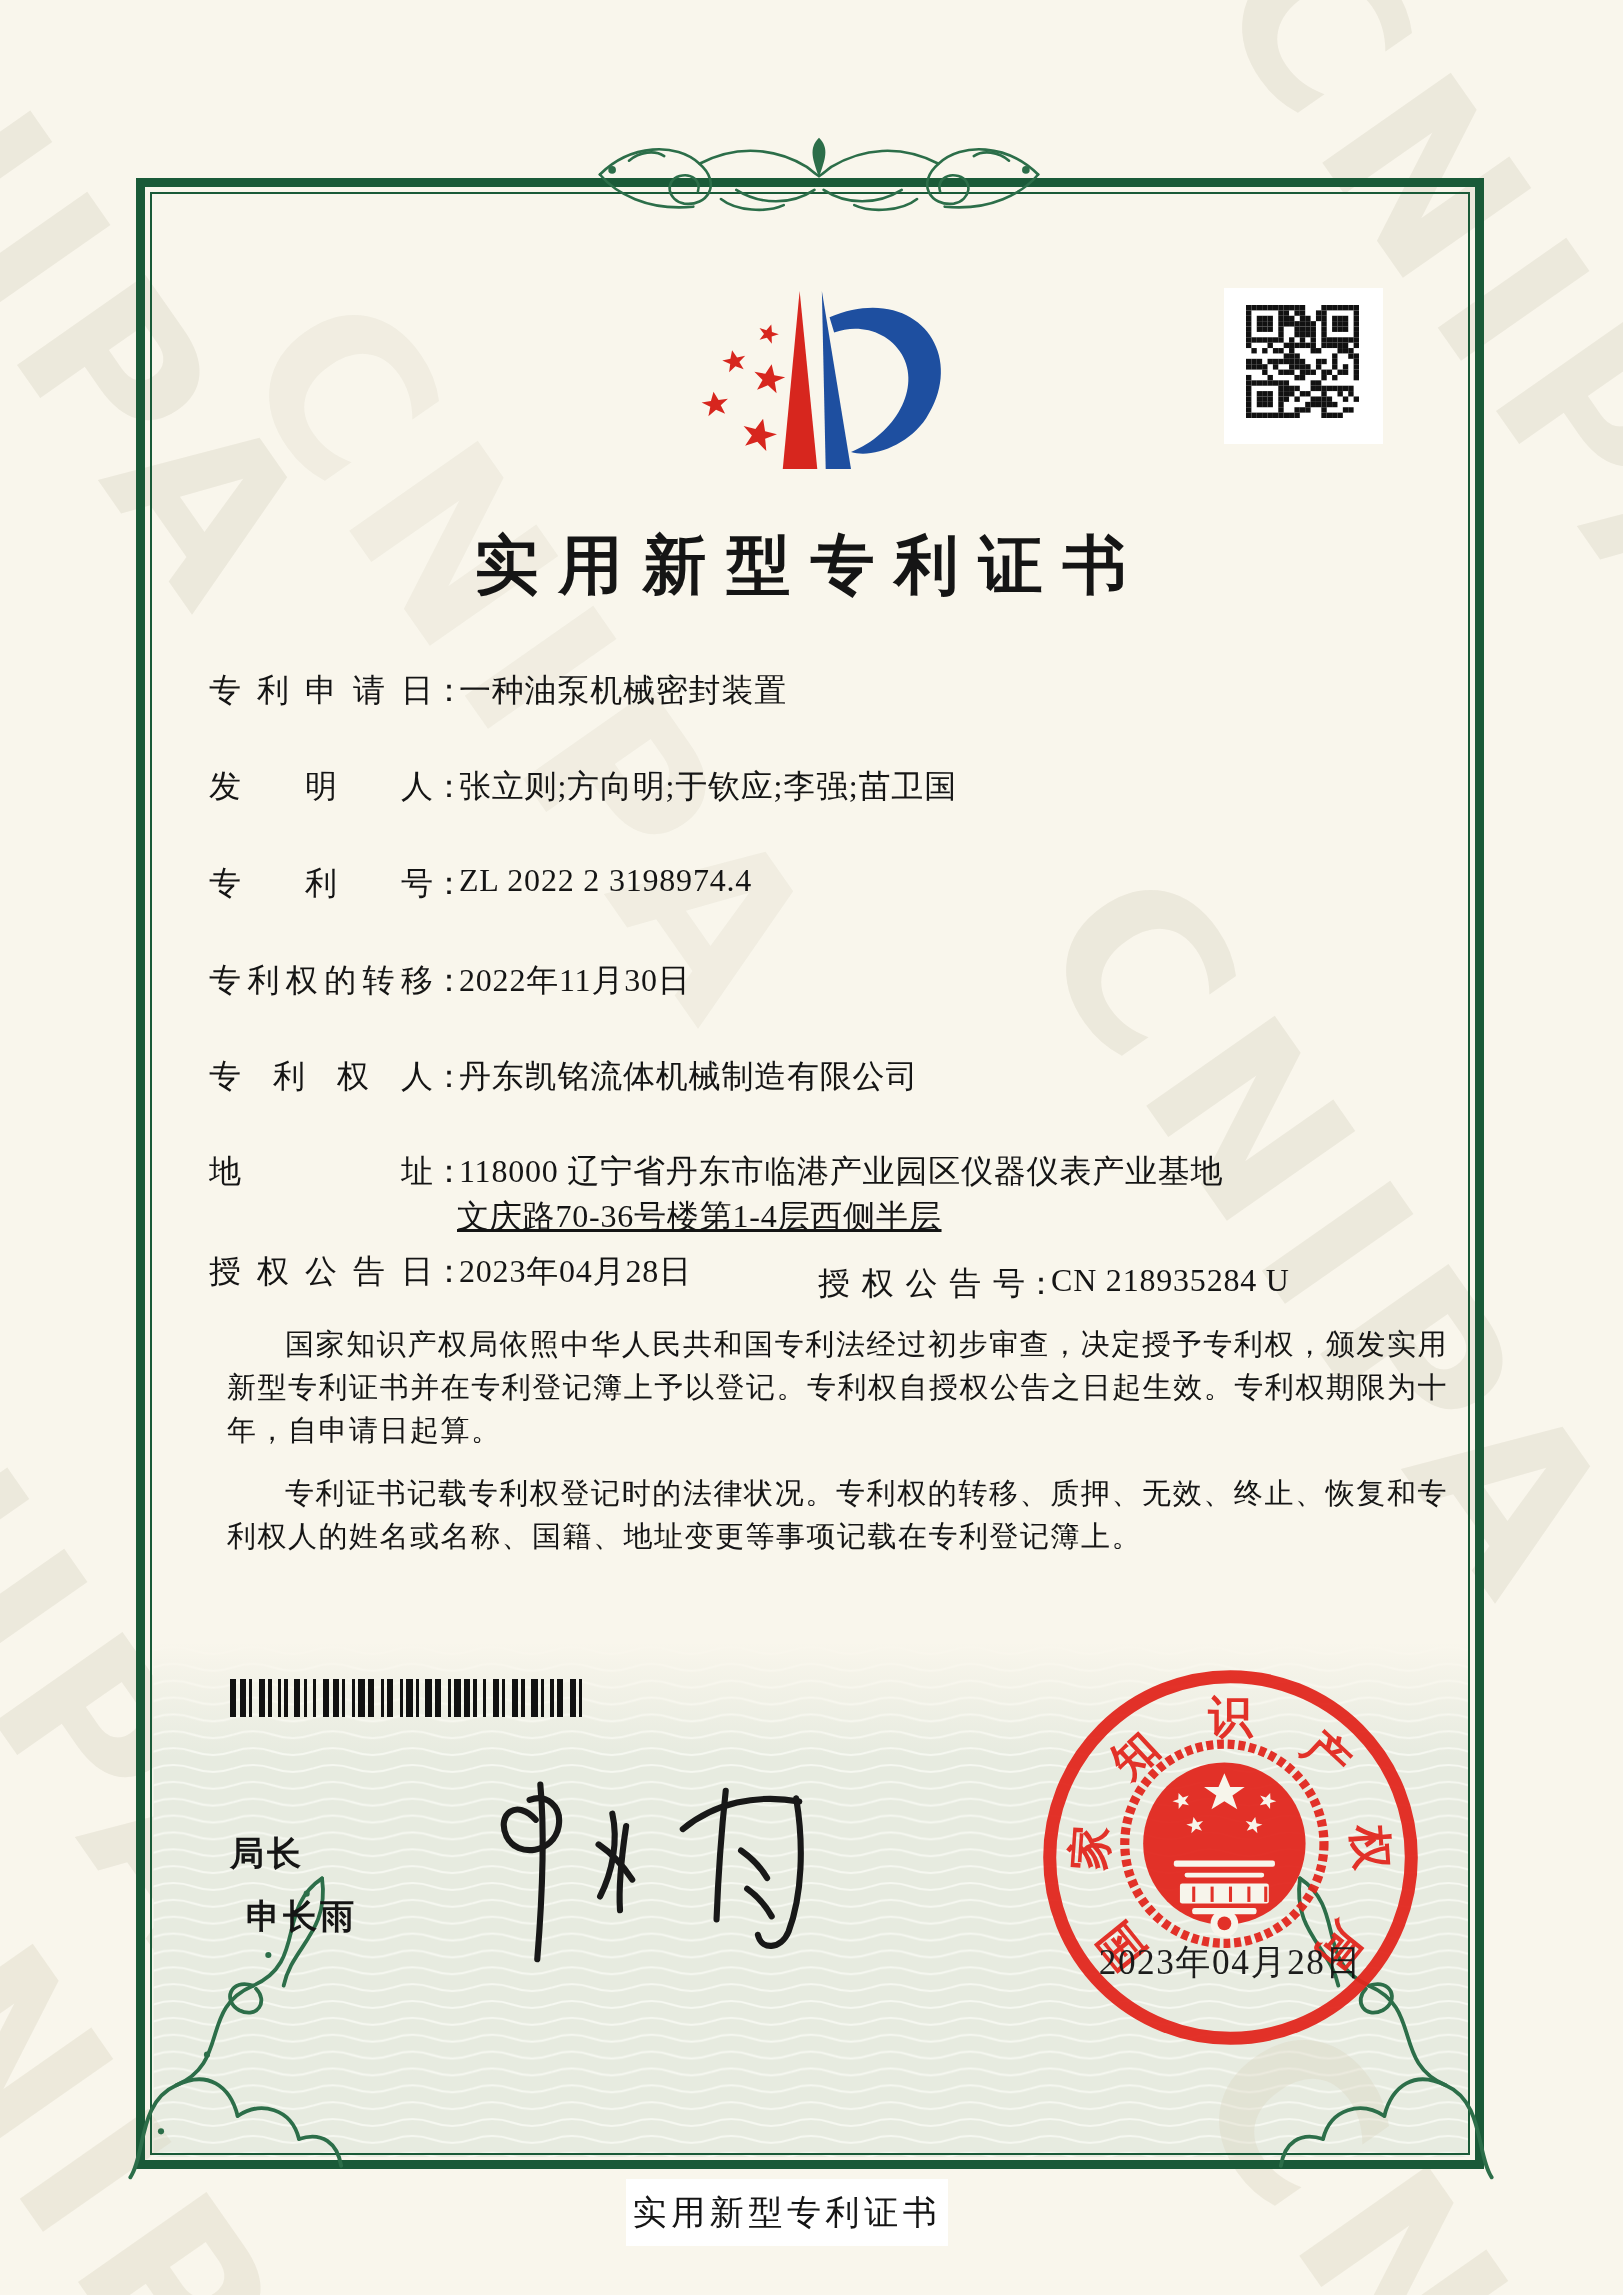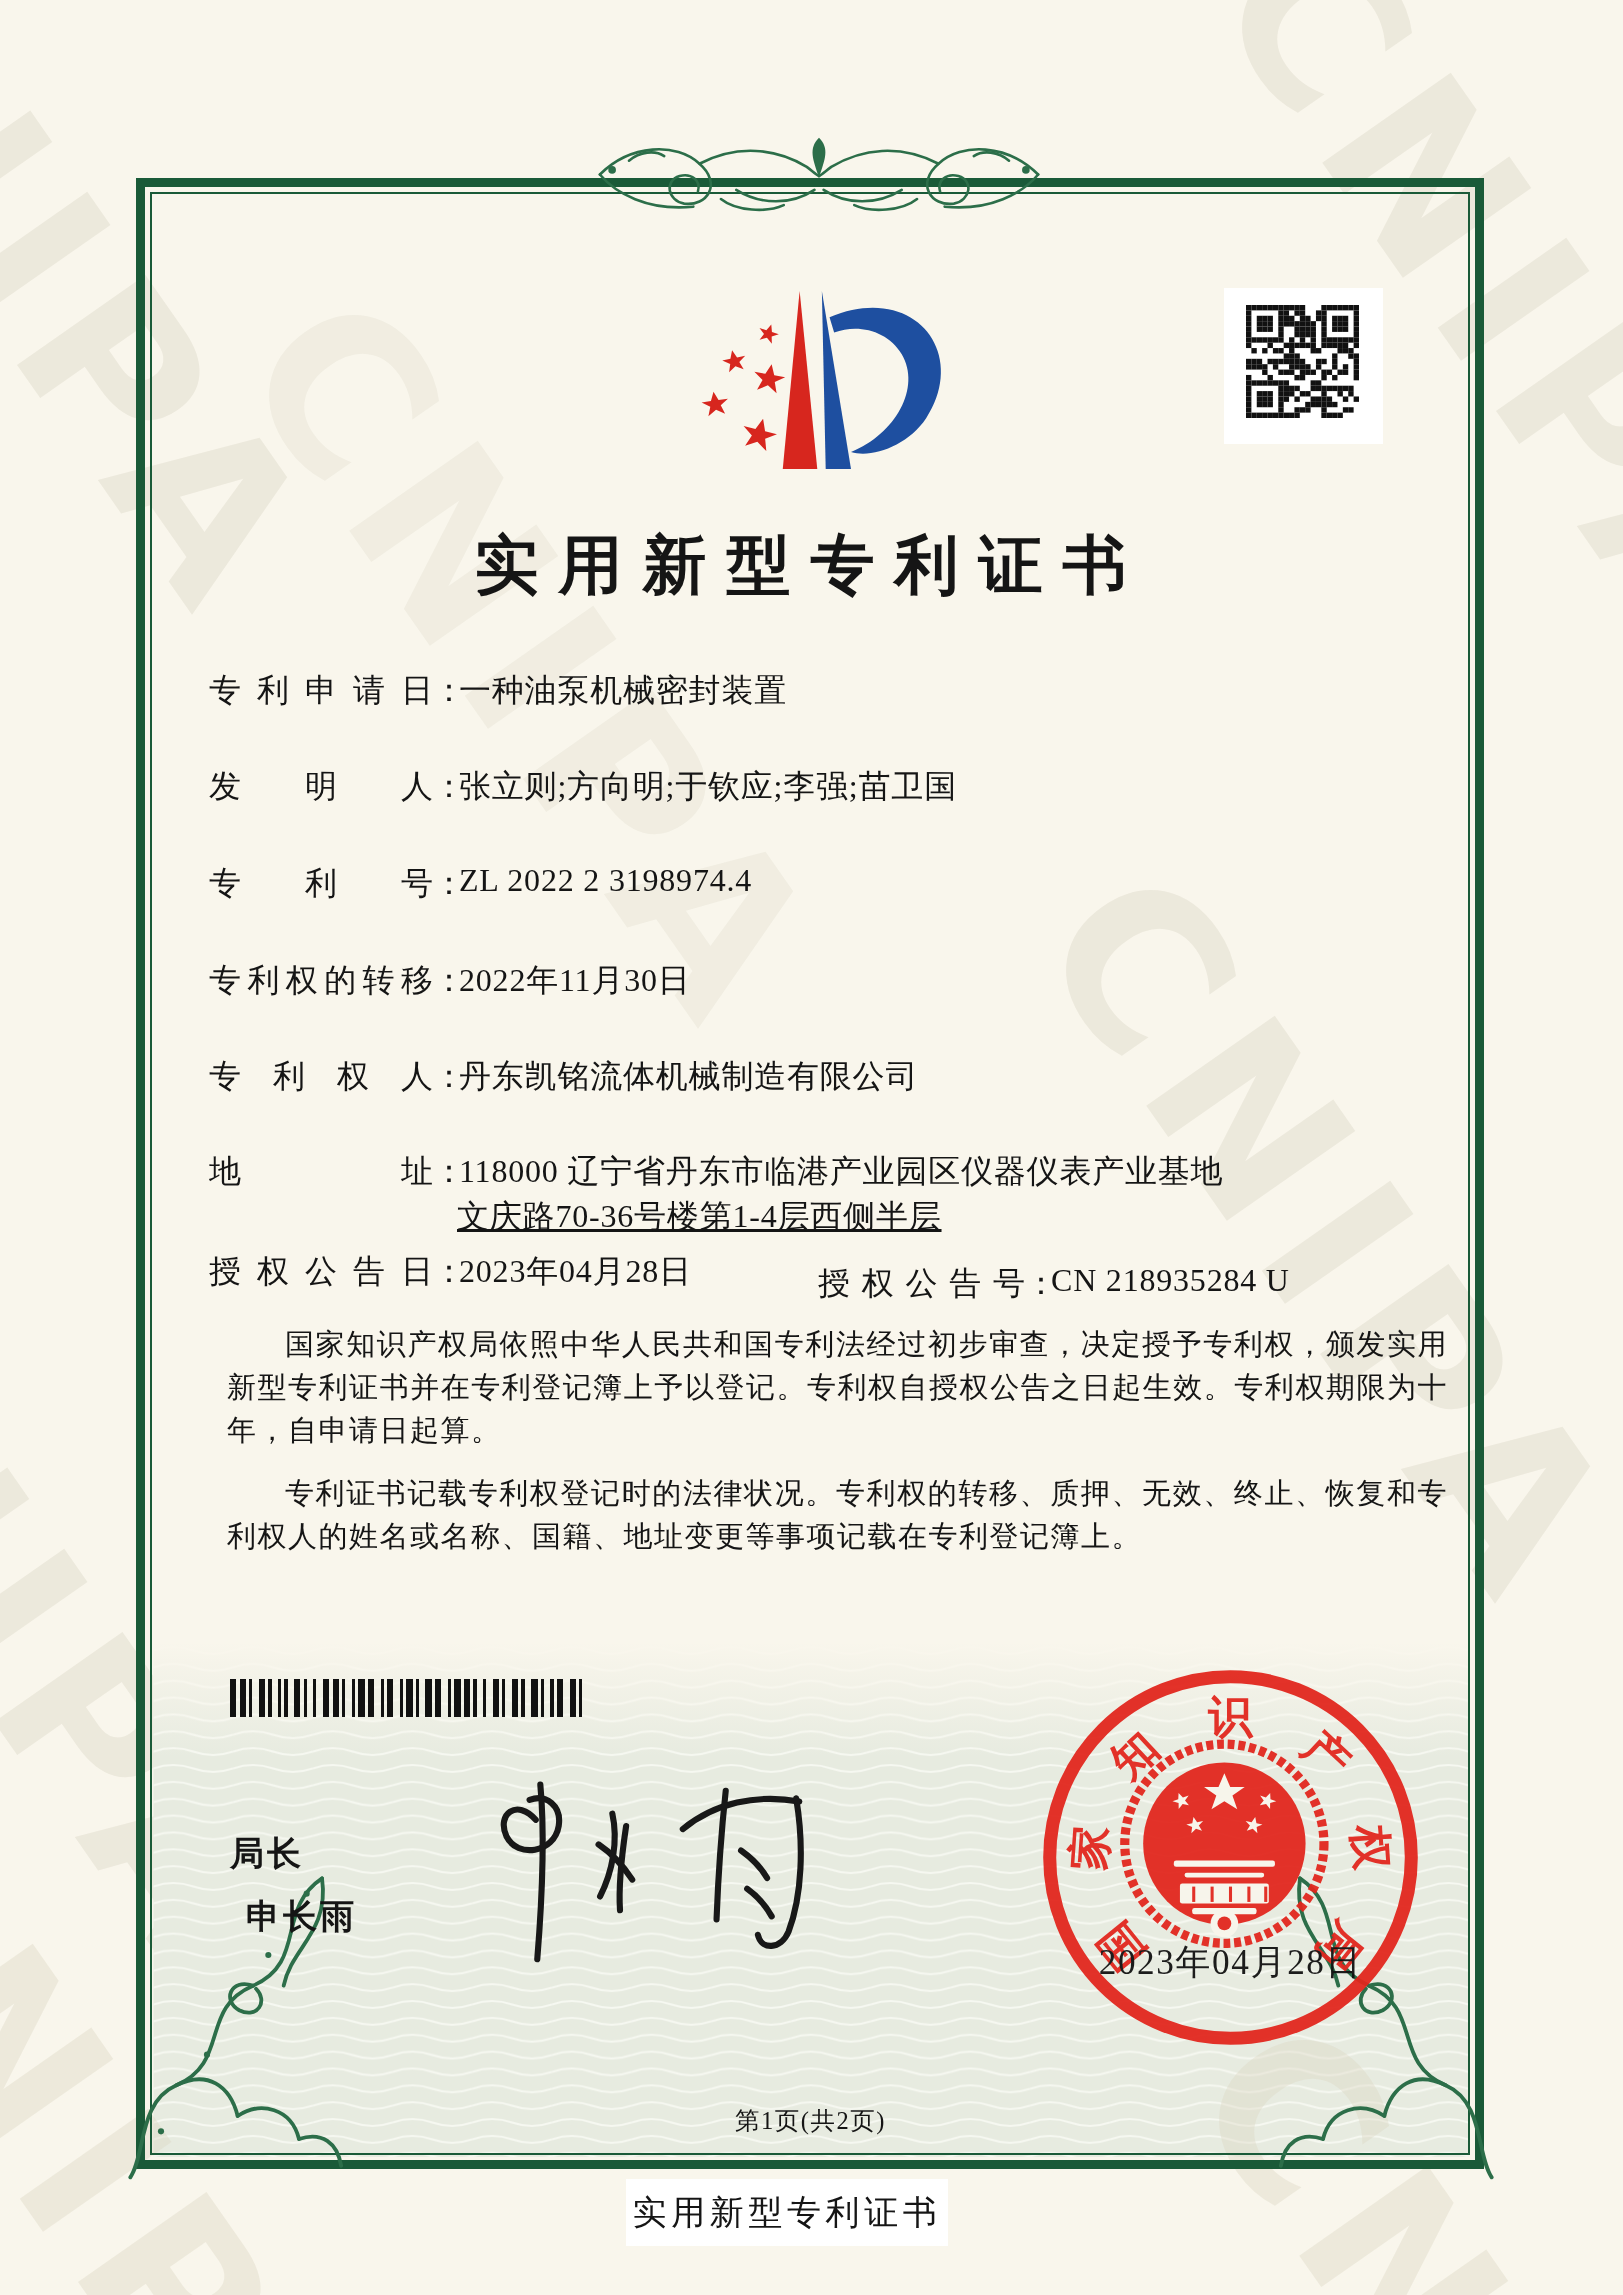--- a/index.html
+++ b/index.html
@@ -567,21 +567,20 @@
           <line x1="280" y1="318" x2="280" y2="338"></line>
             <line x1="304" y1="318" x2="304" y2="338"></line>
           <line x1="326" y1="318" x2="326" y2="338"></line>
         </g>
         <circle cx="272" cy="366" r="18" fill="#f9f6ec"></circle>
         <circle cx="272" cy="366" r="9" fill="#e2261d"></circle>
       </g>
       <text x="280" y="432" text-anchor="middle" font-size="46" fill="#101010" font-family="Liberation Serif, DejaVu Serif, serif" letter-spacing="2">2023年04月28日</text>
     </svg>
 
-    <div class="footer-page">第1页(共2页)</div>
 
     <div class="cont-note">
       <span>实用新型专利证书</span>
     </div>
 
   </div>
 </div>
 
 
 </body></html>

